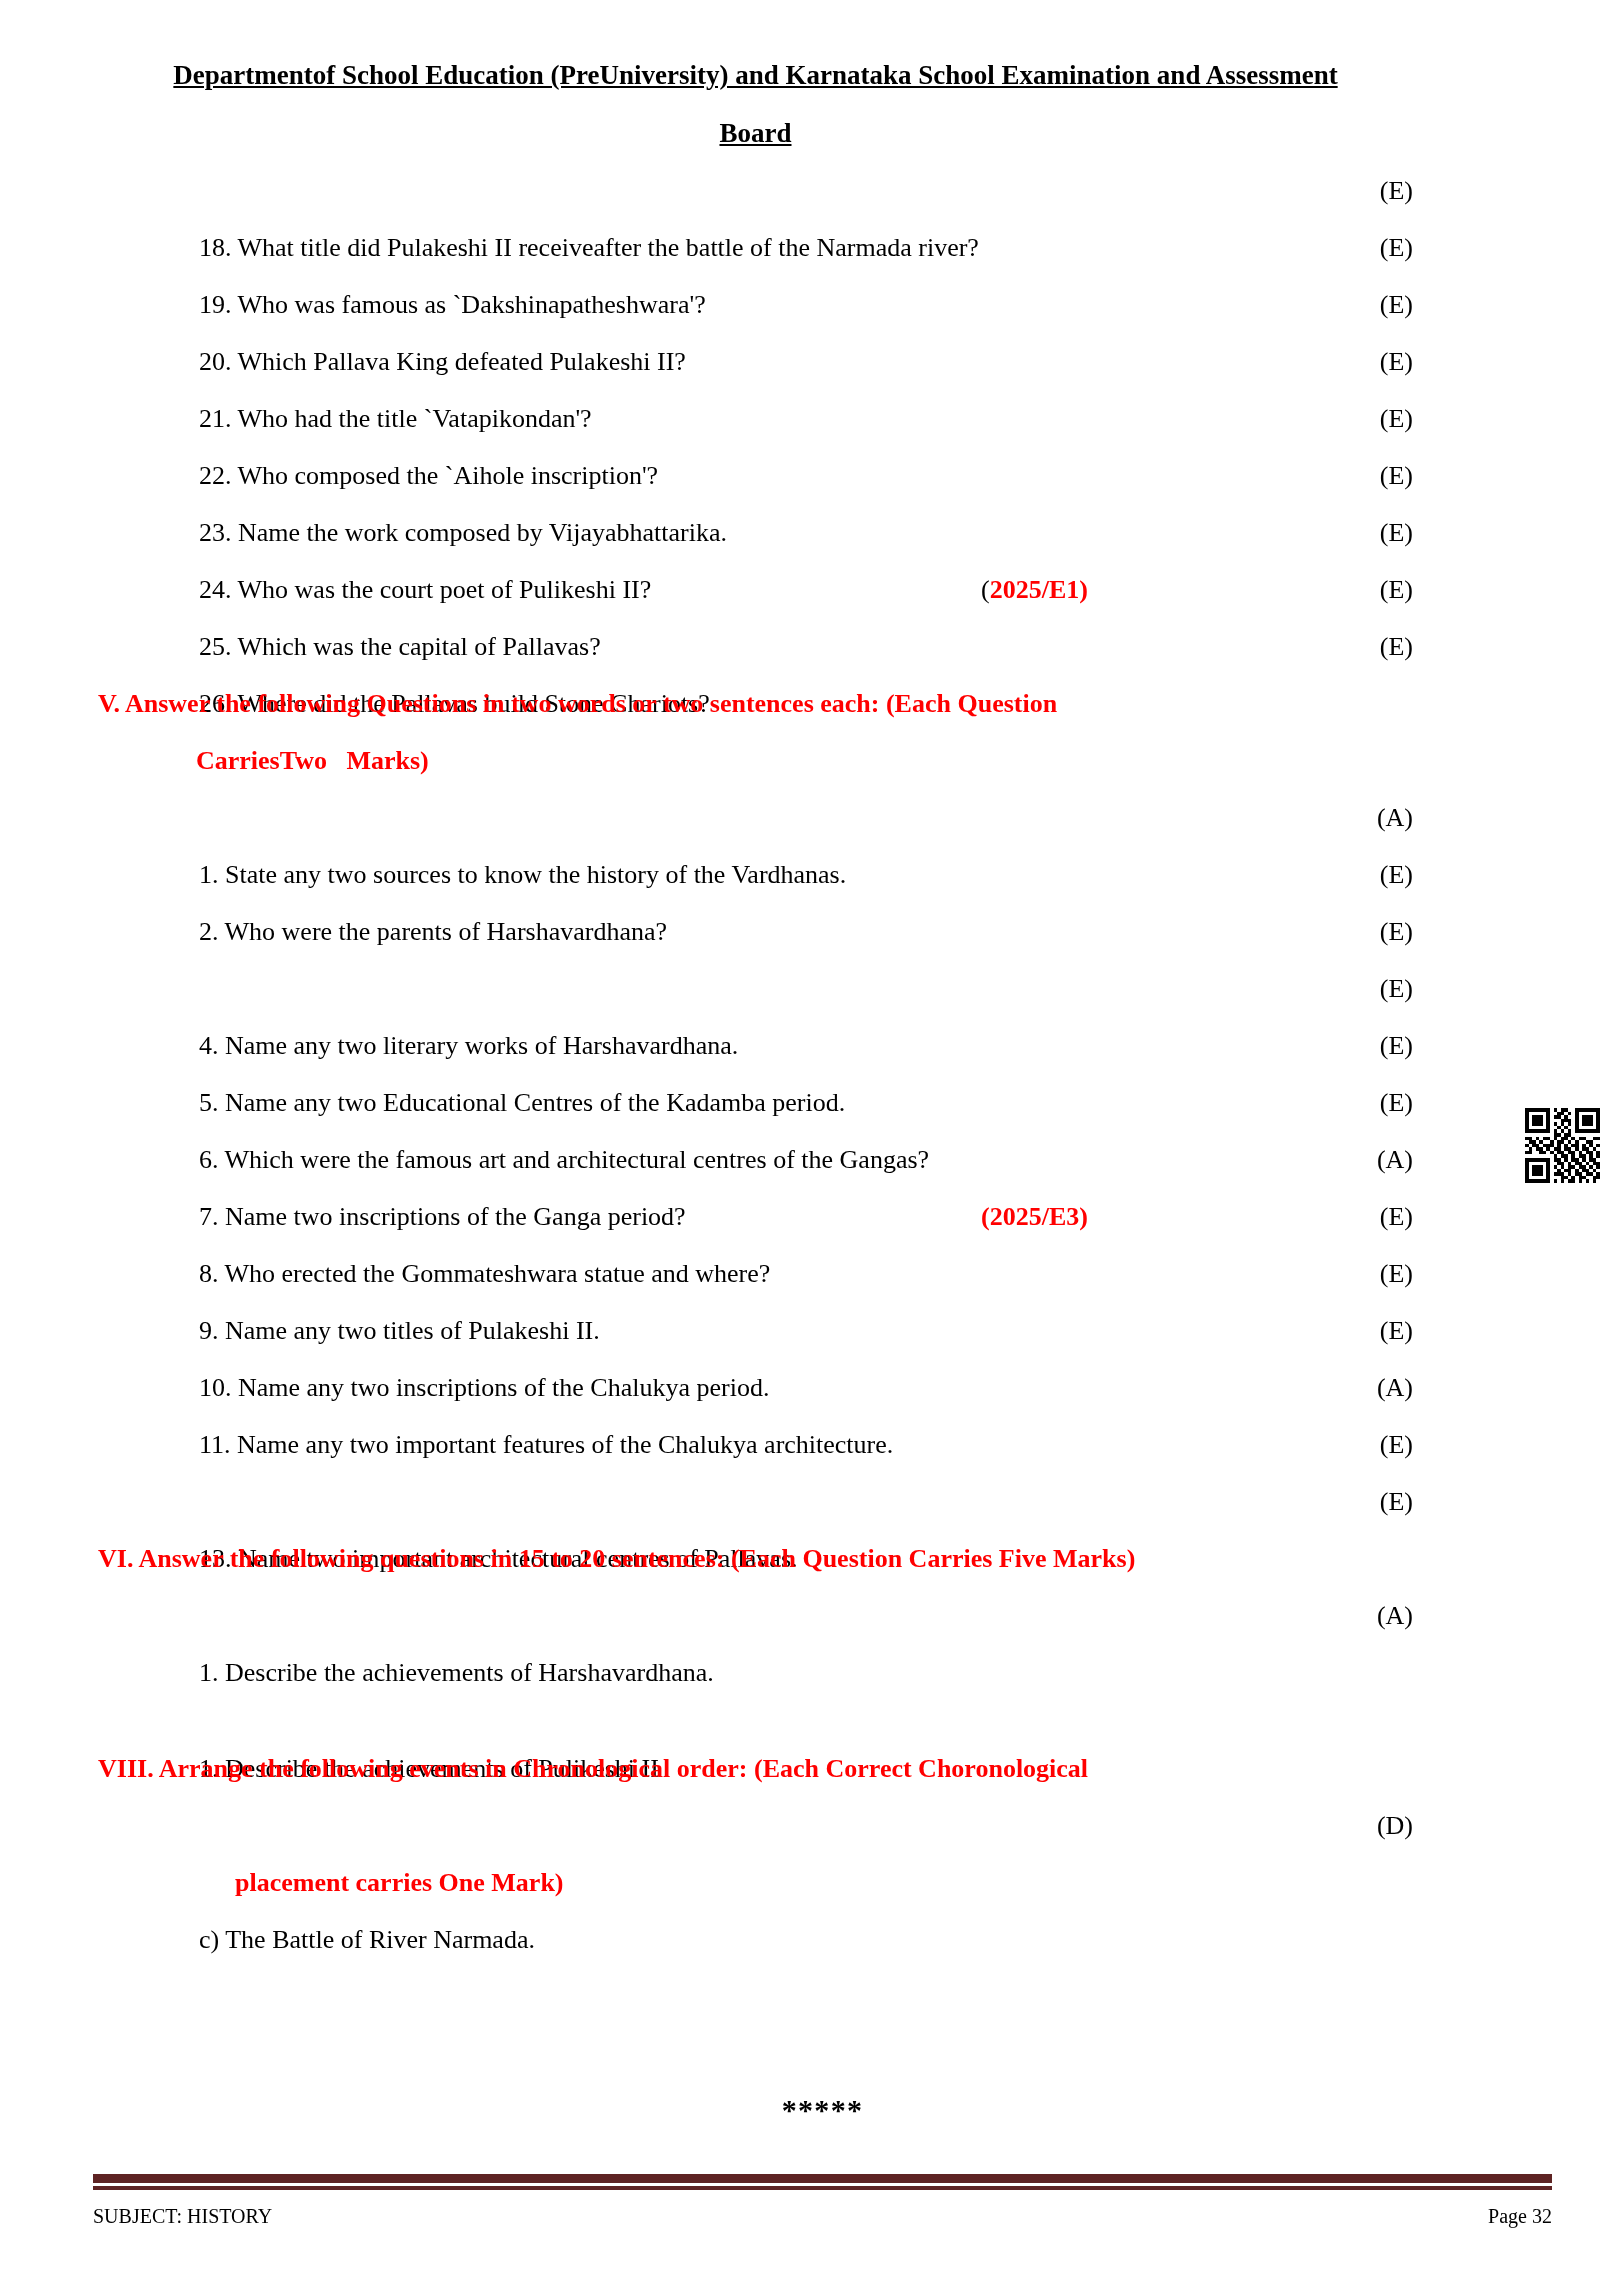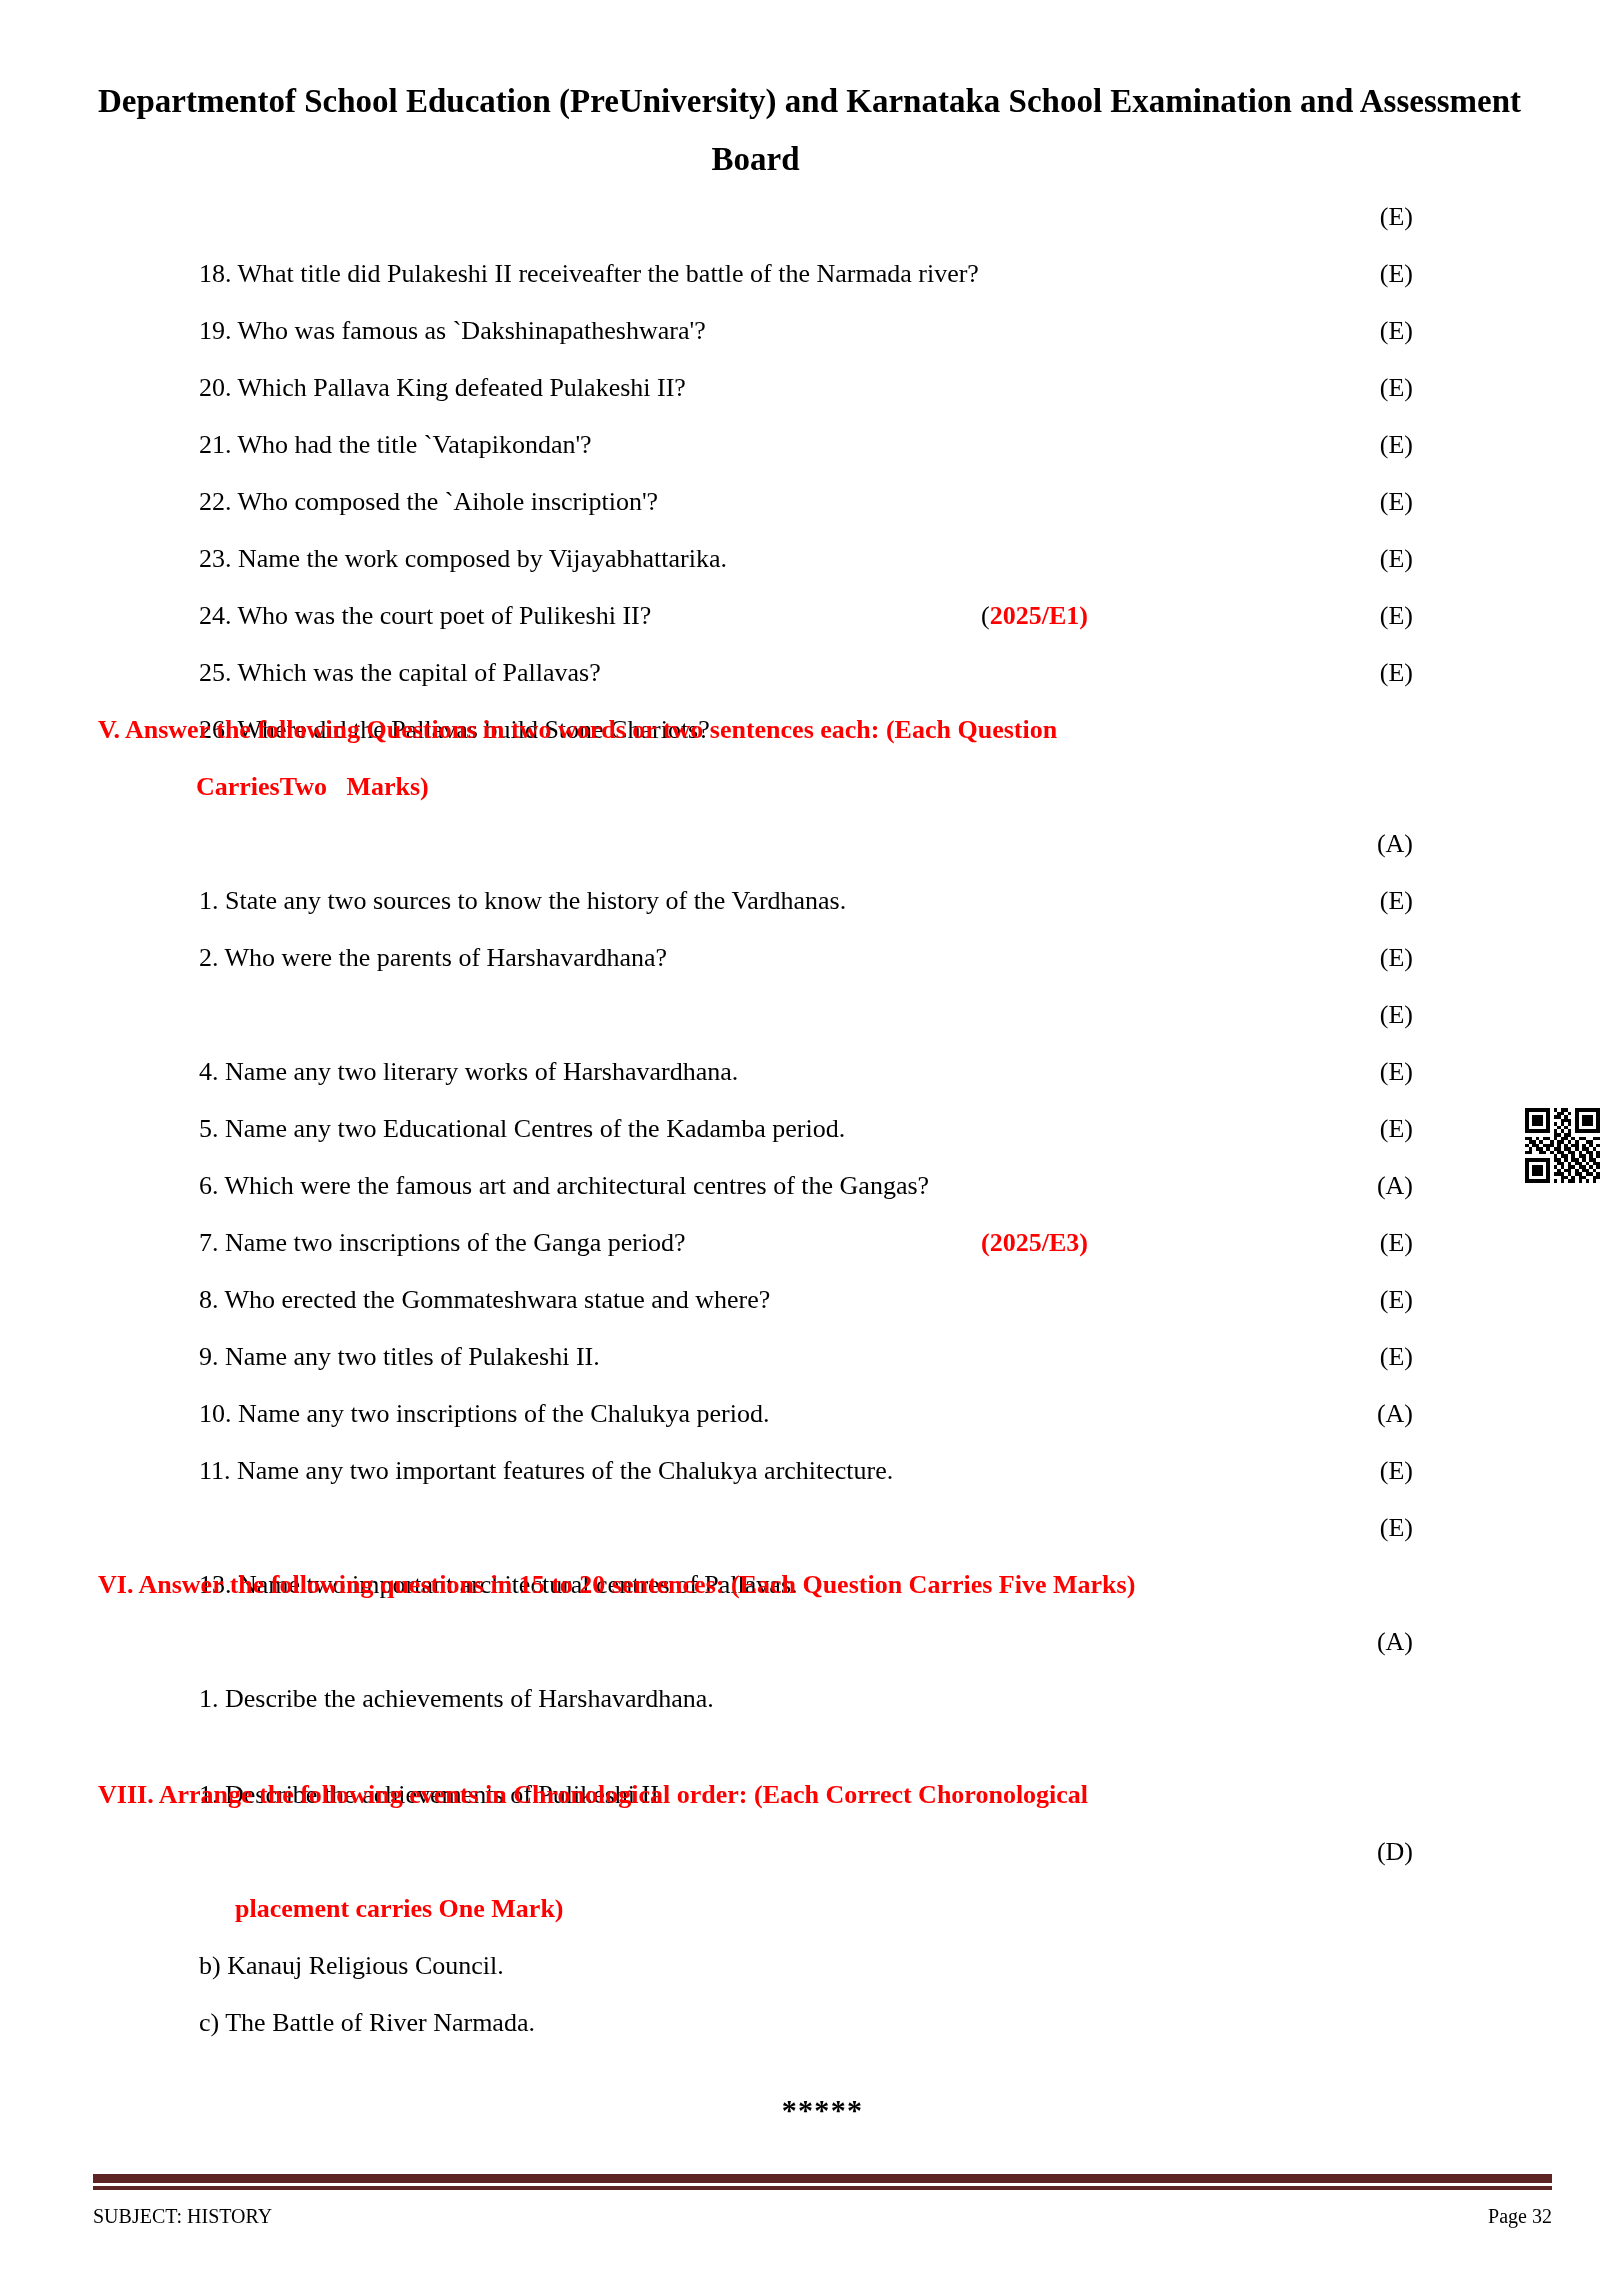--- a/index.html
+++ b/index.html
@@ -18,24 +18,25 @@
     color:var(--ink);
     overflow:hidden;
   }
   .content{
     position:absolute;
     left:98px;
     top:0;
     width:1315px;
   }
   .header{
-    padding-top:72px;
+    padding-top:46px;
     text-align:center;
     font-weight:bold;
-    font-size:33px;
+    font-size:27px;
+    text-decoration:underline;
   }
   .header .h-line{height:58px;line-height:58px;white-space:pre;}
   .q-row{
     position:relative;
     height:57px;
     line-height:57px;
     padding-left:75px;
     font-size:26px;
     white-space:pre;
   }
@@ -259,25 +260,20 @@
   </div>
       </div>
 
     <div class="h-row">VIII. Arrange the following events in Chronological order: (Each Correct Choronological</div>
     <div class="h-row indent">
       <span>placement carries One Mark)</span>
       <span class="q-marks">(D)</span>
     </div>
 
     <div>
-        <div class="q-row">
-    <span class="q-text">b) Kanauj Religious Council.</span>
-    <span class="q-year"><span class="y-black"></span><span class="y-red"></span></span>
-    <span class="q-marks"></span>
-  </div>
         <div class="q-row">
     <span class="q-text">c) The Battle of River Narmada.</span>
     <span class="q-year"><span class="y-black"></span><span class="y-red"></span></span>
     <span class="q-marks"></span>
   </div>
       </div>
 
   </div>
 
   <div class="stars">*****</div>

